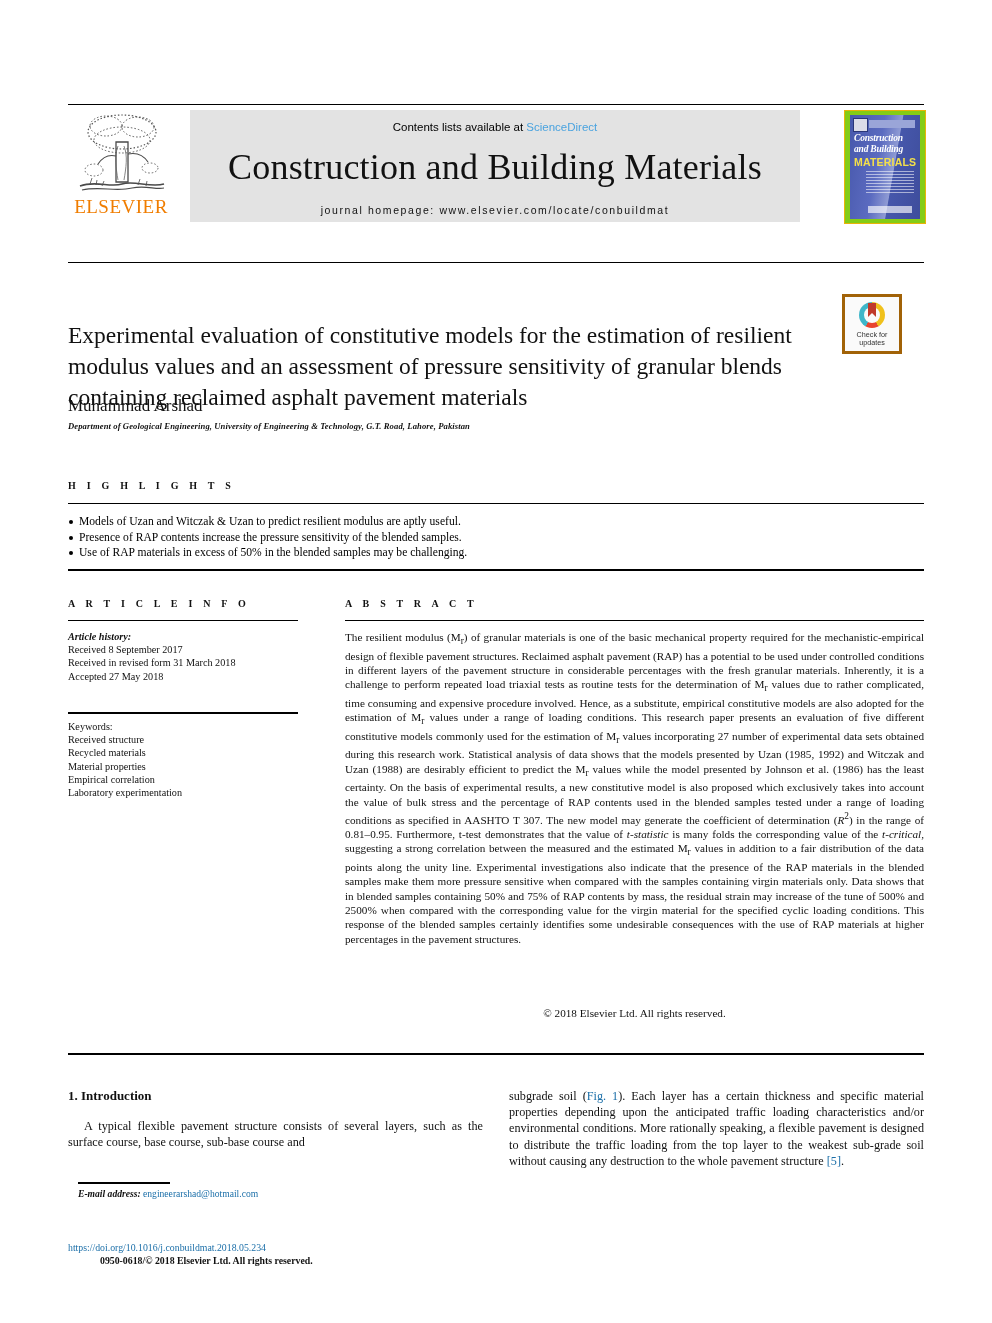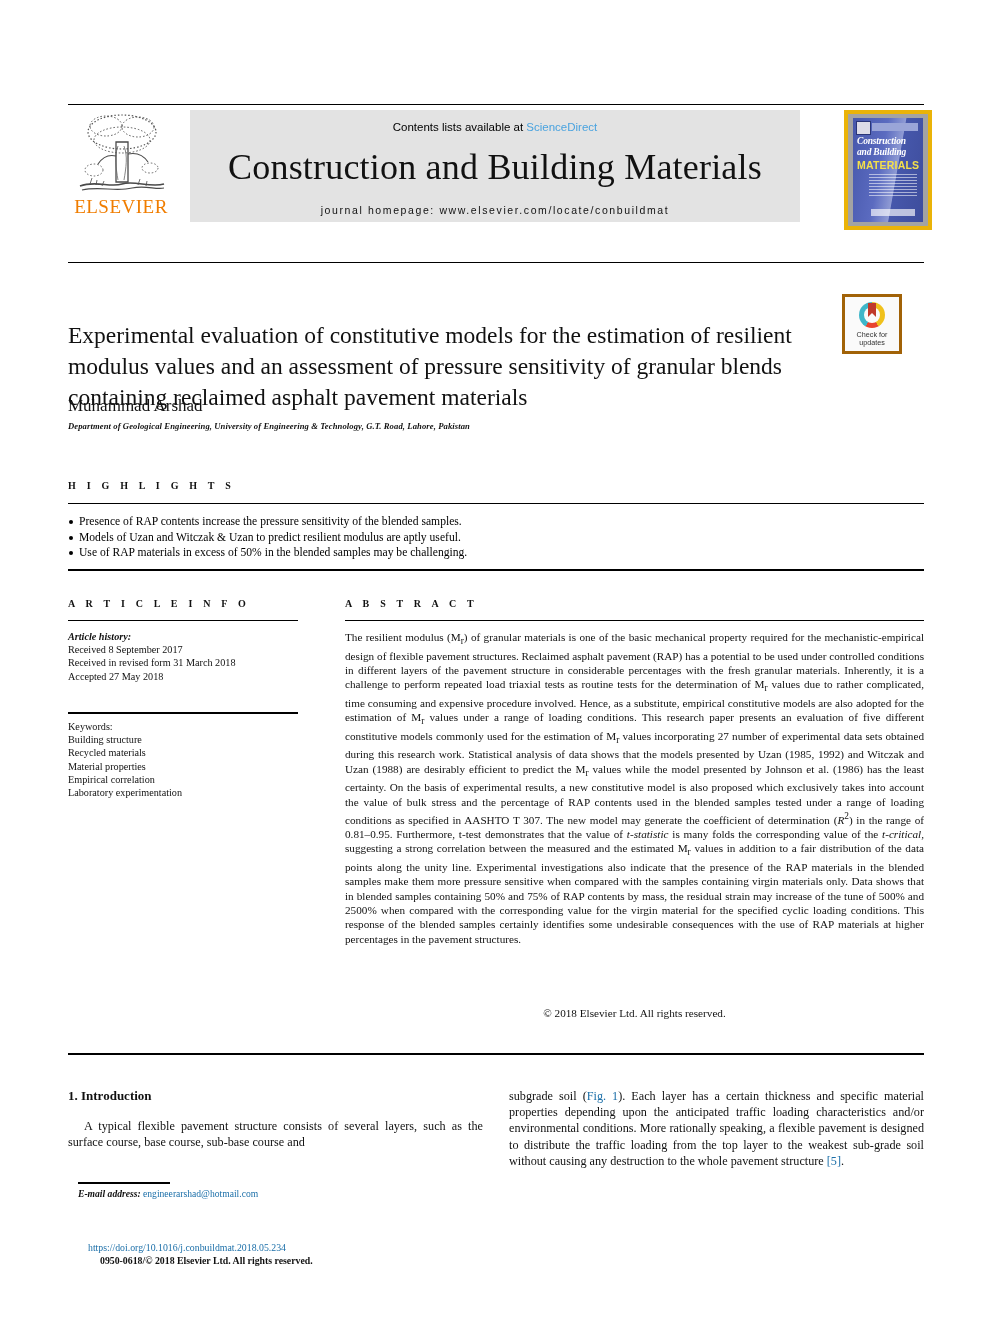--- a/index.html
+++ b/index.html
@@ -99,22 +99,22 @@
     font-size: 10.5px;
     letter-spacing: 1.6px;
     color: #111;
     padding-top: 16px;
   }
   .cover-thumb {
     position: absolute;
     left: 776px; top: 6px;
     width: 80px;
     height: 112px;
-    border: 4px solid #eab308;
-    background: #a3a3a3;
+    border: 1px solid #eab308;
+    background: #84cc16;
     overflow: hidden;
   }
   .cover-inner {
     position: absolute;
     left: 5px; top: 4px;
     width: 70px;
     height: 104px;
     background: linear-gradient(100deg,#4657ab 0%,#5b6bc0 40%,#8f9bd4 60%,#4657ab 61%,#3e4d9c 100%);
   }
   .cover-badge {
@@ -358,21 +358,21 @@
   .footnote .ital { font-style: italic; font-weight: bold; }
   .link { color: #1a6ea8; }
 
   .doi-block {
     position: absolute;
     left: 68px; top: 1242px;
     width: 430px;
     font-size: 9.8px;
     line-height: 12.6px;
   }
-  .doi-block .doi { color: #1a6ea8; margin-left: 20px; }
+  .doi-block .doi { color: #1a6ea8; }
   .doi-block .issn { font-weight: bold; color: #111; margin-left: 32px; }
 </style>
 </head>
 <body>
 
 <div class="page">
 
 
   <div class="masthead">
     <div class="toprule"></div>
@@ -432,38 +432,38 @@
     </div>
     <div class="cm-text">
       <div>Check for</div>
       <div>updates</div>
     </div>
   </div>
 
   <div class="seclabel hl-label">H I G H L I G H T S</div>
   <div class="hl-rule-top"></div>
   <div class="hl-list">
+    <div class="hl-item">Models of Uzan and Witczak &amp; Uzan to predict resilient modulus are aptly useful.</div>
     <div class="hl-item">Presence of RAP contents increase the pressure sensitivity of the blended samples.</div>
-    <div class="hl-item">Models of Uzan and Witczak &amp; Uzan to predict resilient modulus are aptly useful.</div>
     <div class="hl-item">Use of RAP materials in excess of 50% in the blended samples may be challenging.</div>
   </div>
   <div class="hl-rule-bot"></div>
 
   <div class="seclabel info-label">A R T I C L E   I N F O</div>
   <div class="info-rule"></div>
   <div class="info-col">
     <div class="ital">Article history:</div>
     <div>Received 8 September 2017</div>
     <div>Received in revised form 31 March 2018</div>
     <div>Accepted 27 May 2018</div>
   </div>
   <div class="kw-rule"></div>
   <div class="kw-col">
     <div class="ital">Keywords:</div>
-    <div>Building structure</div>
+    <div>Received structure</div>
     <div>Recycled materials</div>
     <div>Material properties</div>
     <div>Empirical correlation</div>
     <div>Laboratory experimentation</div>
   </div>
 
   <div class="seclabel abs-label">A B S T R A C T</div>
   <div class="abs-rule"></div>
   <div class="abstract">
     <p>The resilient modulus (M<sub>r</sub>) of granular materials is one of the basic mechanical property required for the mechanistic-empirical design of flexible pavement structures. Reclaimed asphalt pavement (RAP) has a potential to be used under controlled conditions in different layers of the pavement structure in considerable percentages with the fresh granular materials. Inherently, it is a challenge to perform repeated load triaxial tests as routine tests for the determination of M<sub>r</sub> values due to rather complicated, time consuming and expensive procedure involved. Hence, as a substitute, empirical constitutive models are also adopted for the estimation of M<sub>r</sub> values under a range of loading conditions. This research paper presents an evaluation of five different constitutive models commonly used for the estimation of M<sub>r</sub> values incorporating 27 number of experimental data sets obtained during this research work. Statistical analysis of data shows that the models presented by Uzan (1985, 1992) and Witczak and Uzan (1988) are desirably efficient to predict the M<sub>r</sub> values while the model presented by Johnson et al. (1986) has the least certainty. On the basis of experimental results, a new constitutive model is also proposed which exclusively takes into account the value of bulk stress and the percentage of RAP contents used in the blended samples tested under a range of loading conditions as specified in AASHTO T 307. The new model may generate the coefficient of determination (<em>R</em><sup>2</sup>) in the range of 0.81–0.95. Furthermore, t-test demonstrates that the value of <em>t-statistic</em> is many folds the corresponding value of the <em>t-critical</em>, suggesting a strong correlation between the measured and the estimated M<sub>r</sub> values in addition to a fair distribution of the data points along the unity line. Experimental investigations also indicate that the presence of the RAP materials in the blended samples make them more pressure sensitive when compared with the samples containing virgin materials only. Data shows that in blended samples containing 50% and 75% of RAP contents by mass, the residual strain may increase of the tune of 500% and 2500% when compared with the corresponding value for the virgin material for the specified cyclic loading conditions. This response of the blended samples certainly identifies some undesirable consequences with the use of RAP materials at higher percentages in the pavement structures.</p>

